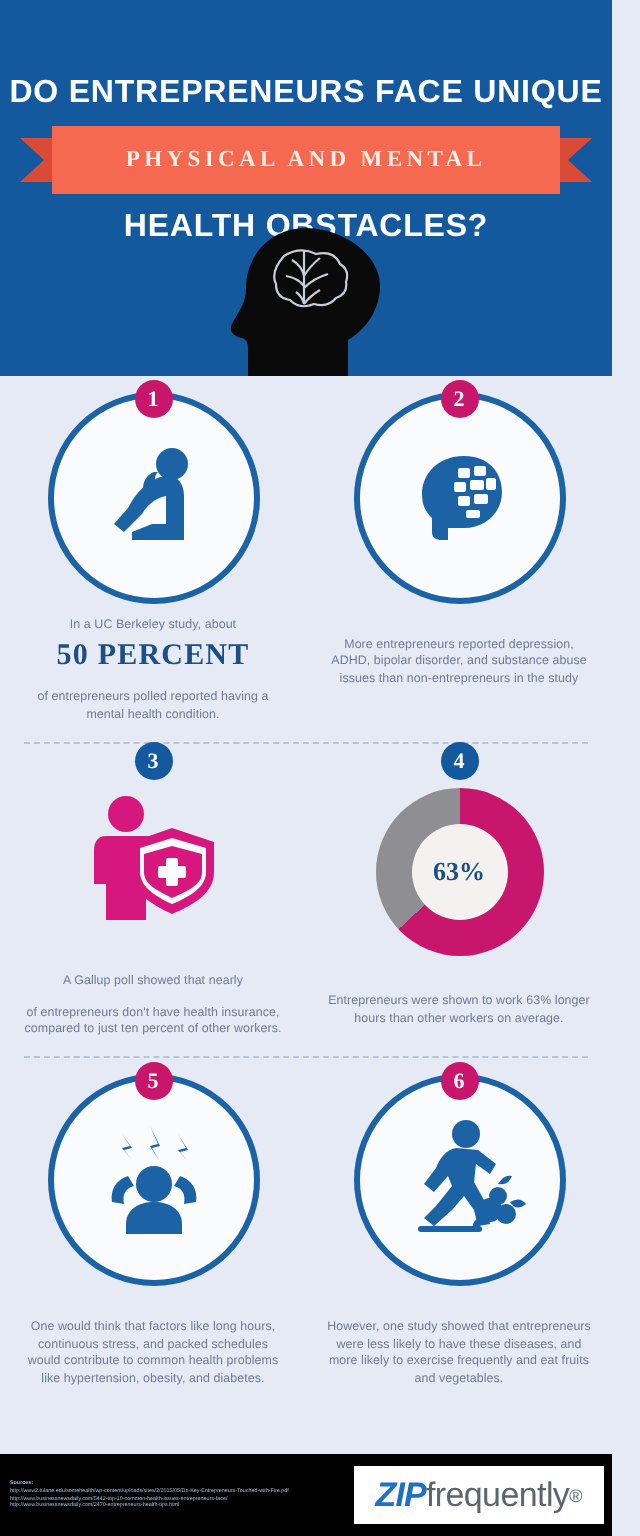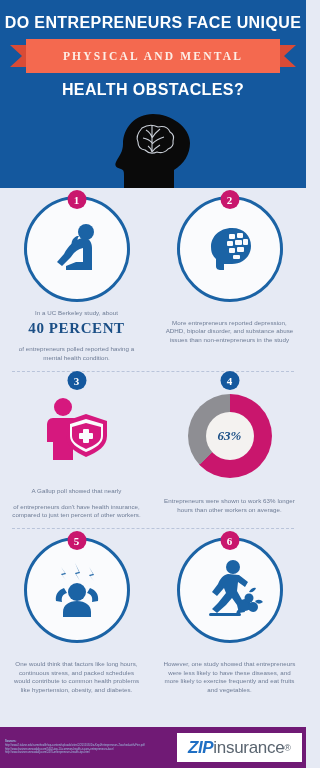--- a/index.html
+++ b/index.html
@@ -19,21 +19,21 @@
     overflow:hidden;
   }
   .title-line{
     text-align:center;
     color:#ffffff;
     font-weight:bold;
     letter-spacing:.4px;
     font-size:16px;
     line-height:18px;
   }
-  .title-1{padding-top:14px;}
+  .title-1{padding-top:14px;margin-top:24px;}
   .title-2{padding-top:8px;}
 
   
   .ribbon-wrap{position:relative;height:34px;margin-top:7px;}
   .ribbon-tail{
     position:absolute;top:6px;width:36px;height:22px;
     background:#d94b36;
   }
   .ribbon-tail.left{left:10px;clip-path:polygon(0 0,100% 0,100% 100%,0 100%,12px 50%);}
   .ribbon-tail.right{right:10px;clip-path:polygon(0 0,100% 0,calc(100% - 12px) 50%,100% 100%,0 100%);}
@@ -114,32 +114,32 @@
   
   .donut{
     width:84px;height:84px;border-radius:50%;
     background:conic-gradient(#c9166d 0deg 227deg, #8e8e93 227deg 360deg);
     display:flex;align-items:center;justify-content:center;
     margin-top:12px;
   }
   .donut-hole{
     width:48px;height:48px;border-radius:50%;
     background:#f4f2f0;
-    display:flex;align-items:center;justify-content:center;font-style:italic;
+    display:flex;align-items:center;justify-content:center;
   }
   .donut-label{
     color:#1b4f86;font-weight:bold;font-size:13px;
     font-family:"Liberation Serif", serif;
   }
 
   
   .footer{
     position:absolute;left:0;bottom:0;
     width:306px;height:41px;
-    background:#701a75;
+    background:#000000;
     display:flex;align-items:center;
   }
   .sources{
     flex:1;
     padding-left:5px;
     color:#9fc0e0;
     font-size:2.7px;
     line-height:3.6px;
     word-break:break-all;
     font-family:"Liberation Sans", sans-serif;
@@ -195,21 +195,21 @@
           <svg width="62" height="62" viewBox="0 0 62 62">
             <g fill="#1b63a5">
               <circle cx="40" cy="14" r="8"></circle>
               <path d="M36 20 C28 22 22 28 18 36 L11 44 L16 48 L25 39 C28 34 32 31 37 30 L37 44 L30 44 L20 48 L20 52 L46 52 L46 30 C46 24 43 20 38 20 Z"></path>
               <path d="M31 18 C26 20 24 26 27 30 L33 26 C31 23 31 20 33 18 Z"></path>
             </g>
           </svg>
         </div>
       </div>
       <div class="caption">In a UC Berkeley study, about</div>
-      <div class="bignum">40 PERCENT</div>
+      <div class="bignum">50 PERCENT</div>
       <div class="caption">of entrepreneurs polled reported having a mental health condition.</div>
     </div>
 
     <div class="cell">
       <div class="badge-row">
         <div class="circle">
           <div class="badge pink">2</div>
           <svg width="62" height="62" viewBox="0 0 62 62">
             <path d="M33 10 C20 10 12 19 12 29 C12 35 14 38 17 41 L17 48 C17 51 19 52 22 52 L25 52 L25 46 L33 46 C44 46 52 38 52 28 C52 18 45 10 33 10 Z" fill="#1b63a5"></path>
             <g fill="#fafbfd">
@@ -330,18 +330,18 @@
 
   <div class="footer">
     <div class="sources">
       <span class="lbl">Sources:</span>
       <span>http://www2.tulane.edu/somehealth/wp-content/uploads/sites/2/2015/05/Do-Key-Entrepreneurs-Touched-with-Fire.pdf</span><br>
       <span>http://www.businessnewsdaily.com/5442-top-10-common-health-issues-entrepreneurs-face/</span><br>
       <span>http://www.businessnewsdaily.com/2470-entrepreneurs-health-tips.html</span>
     </div>
     <div class="logo">
       <span class="logo-zip">ZIP</span>
-        <span class="logo-sched">insurance</span>
+        <span class="logo-sched">frequently</span>
         <span class="logo-mark">®</span>
     </div>
   </div>
 
 </div>
 
 </body></html>

